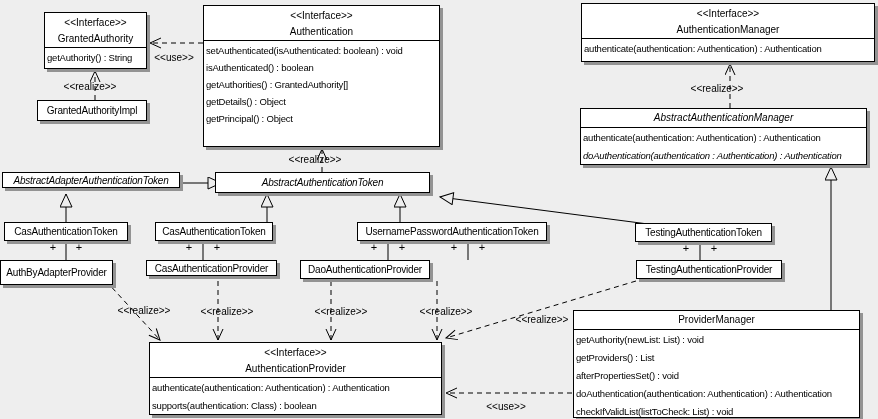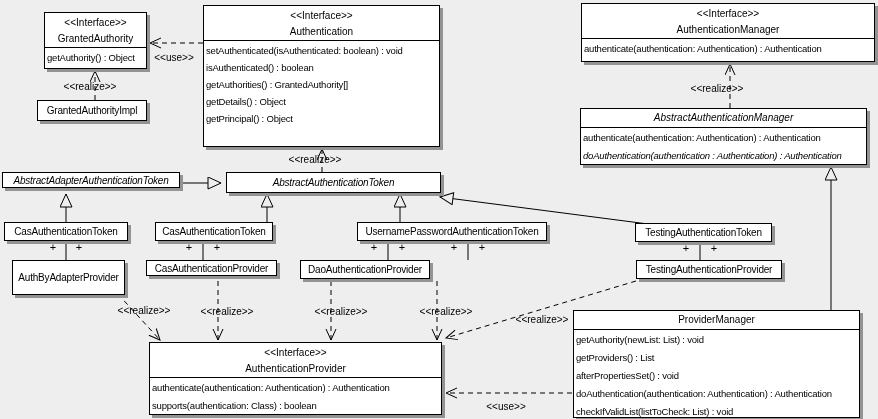--- a/index.html
+++ b/index.html
@@ -60,21 +60,21 @@
     <line x1="636" y1="281" x2="446" y2="338" stroke="#000" stroke-dasharray="5,4" marker-end="url(#open)"></line>
     <line x1="572" y1="393" x2="446" y2="393" stroke="#000" stroke-dasharray="5,4" marker-end="url(#open)"></line>
   </svg>
 
   <div class="uml-class" style="left:44px;top:12px;width:103px;height:57px">
     <div class="hdr">
       <div class="stereo">&lt;&lt;Interface&gt;&gt;</div>
       <div class="cname">GrantedAuthority</div>
     </div>
     <div class="methods">
-      <div class="m">getAuthority() : Object</div>
+      <div class="m">getAuthority() : String</div>
     </div>
   </div>
 
   <div class="uml-class" style="left:37px;top:100px;width:110px;height:21px">
     <div class="name-only">GrantedAuthorityImpl</div>
   </div>
 
   <div class="uml-class" style="left:203px;top:5px;width:237px;height:142px">
     <div class="hdr">
       <div class="stereo">&lt;&lt;Interface&gt;&gt;</div>
@@ -106,41 +106,41 @@
     <div class="methods">
       <div class="m">authenticate(authentication: Authentication) : Authentication</div>
       <div class="m it">doAuthentication(authentication : Authentication) : Authentication</div>
     </div>
   </div>
 
   <div class="uml-class" style="left:2px;top:172px;width:178px;height:16px">
     <div class="name-only it">AbstractAdapterAuthenticationToken</div>
   </div>
 
-  <div class="uml-class" style="left:226px;top:172px;width:215px;height:21px">
+  <div class="uml-class" style="left:215px;top:172px;width:215px;height:21px">
     <div class="name-only it">AbstractAuthenticationToken</div>
   </div>
 
   <div class="uml-class" style="left:4px;top:222px;width:124px;height:19px">
     <div class="name-only">CasAuthenticationToken</div>
   </div>
 
   <div class="uml-class" style="left:155px;top:222px;width:118px;height:19px">
     <div class="name-only">CasAuthenticationToken</div>
   </div>
 
   <div class="uml-class" style="left:357px;top:222px;width:190px;height:19px">
     <div class="name-only">UsernamePasswordAuthenticationToken</div>
   </div>
 
   <div class="uml-class" style="left:635px;top:223px;width:137px;height:19px">
     <div class="name-only">TestingAuthenticationToken</div>
   </div>
 
-  <div class="uml-class" style="left:12px;top:260px;width:113px;height:35px">
+  <div class="uml-class" style="left:0;top:260px;width:113px;height:25px">
     <div class="name-only">AuthByAdapterProvider</div>
   </div>
 
   <div class="uml-class" style="left:146px;top:260px;width:131px;height:16px">
     <div class="name-only">CasAuthenticationProvider</div>
   </div>
 
   <div class="uml-class" style="left:300px;top:260px;width:130px;height:19px">
     <div class="name-only">DaoAuthenticationProvider</div>
   </div>

